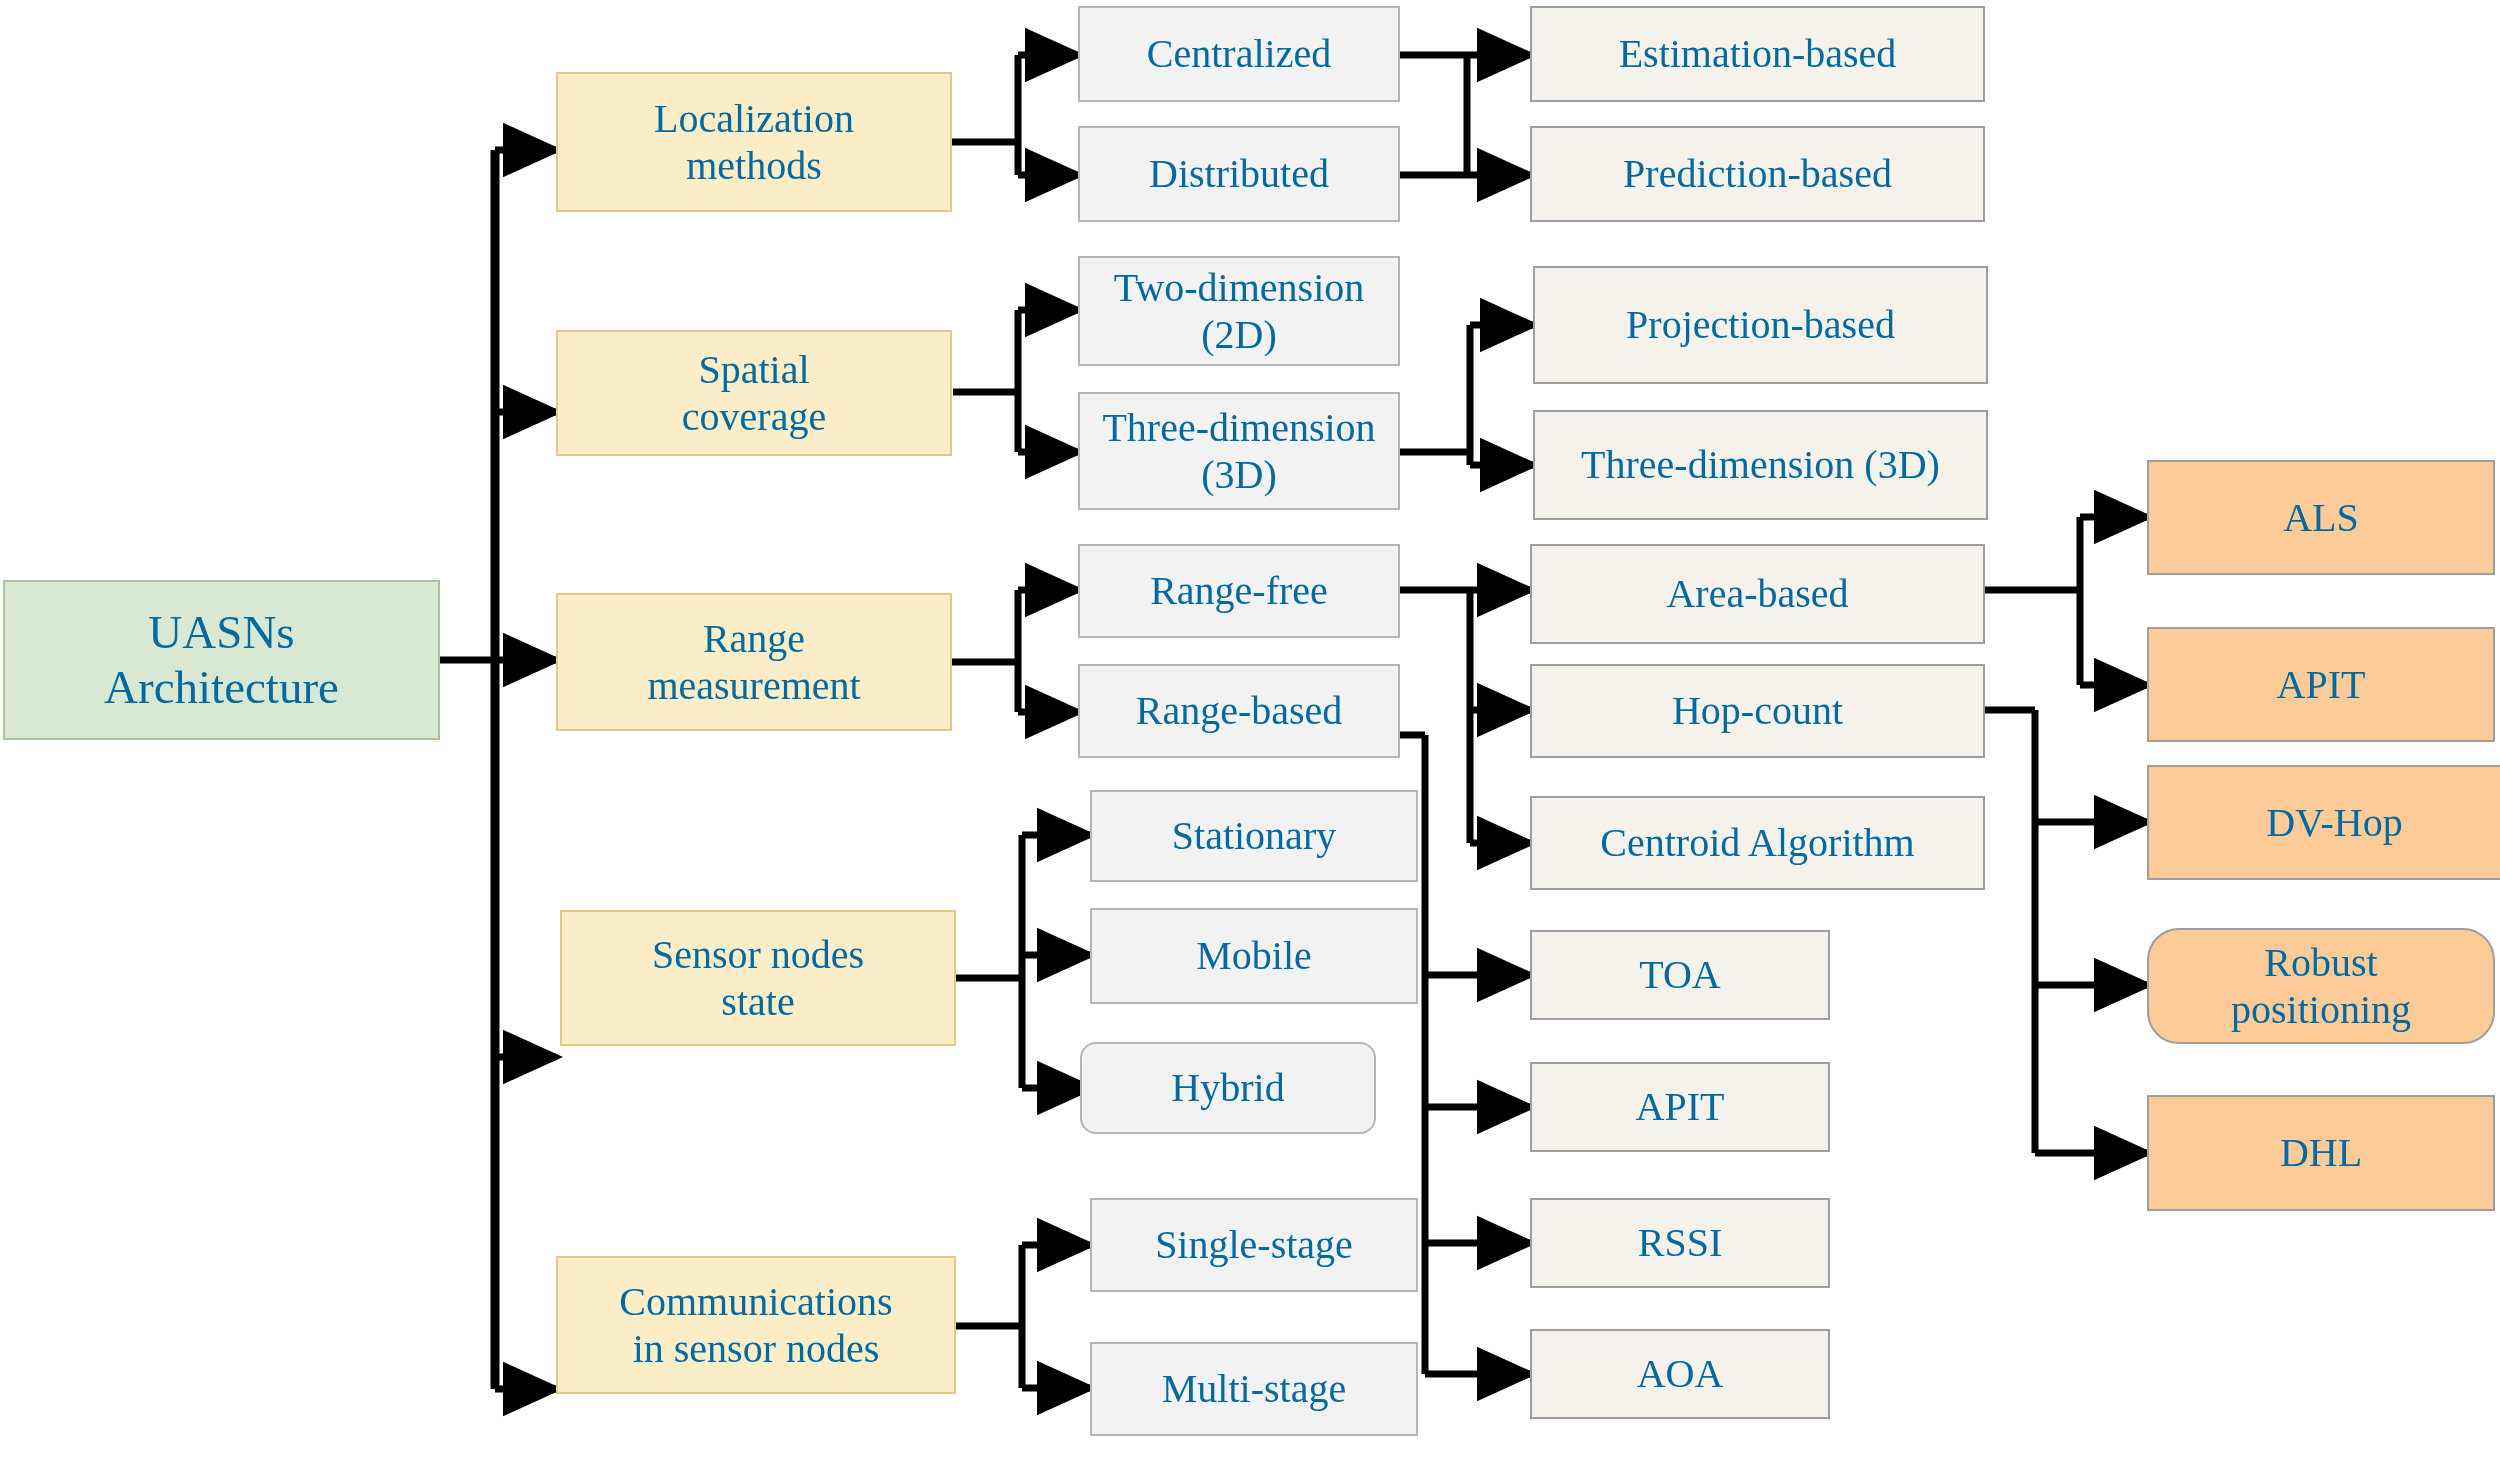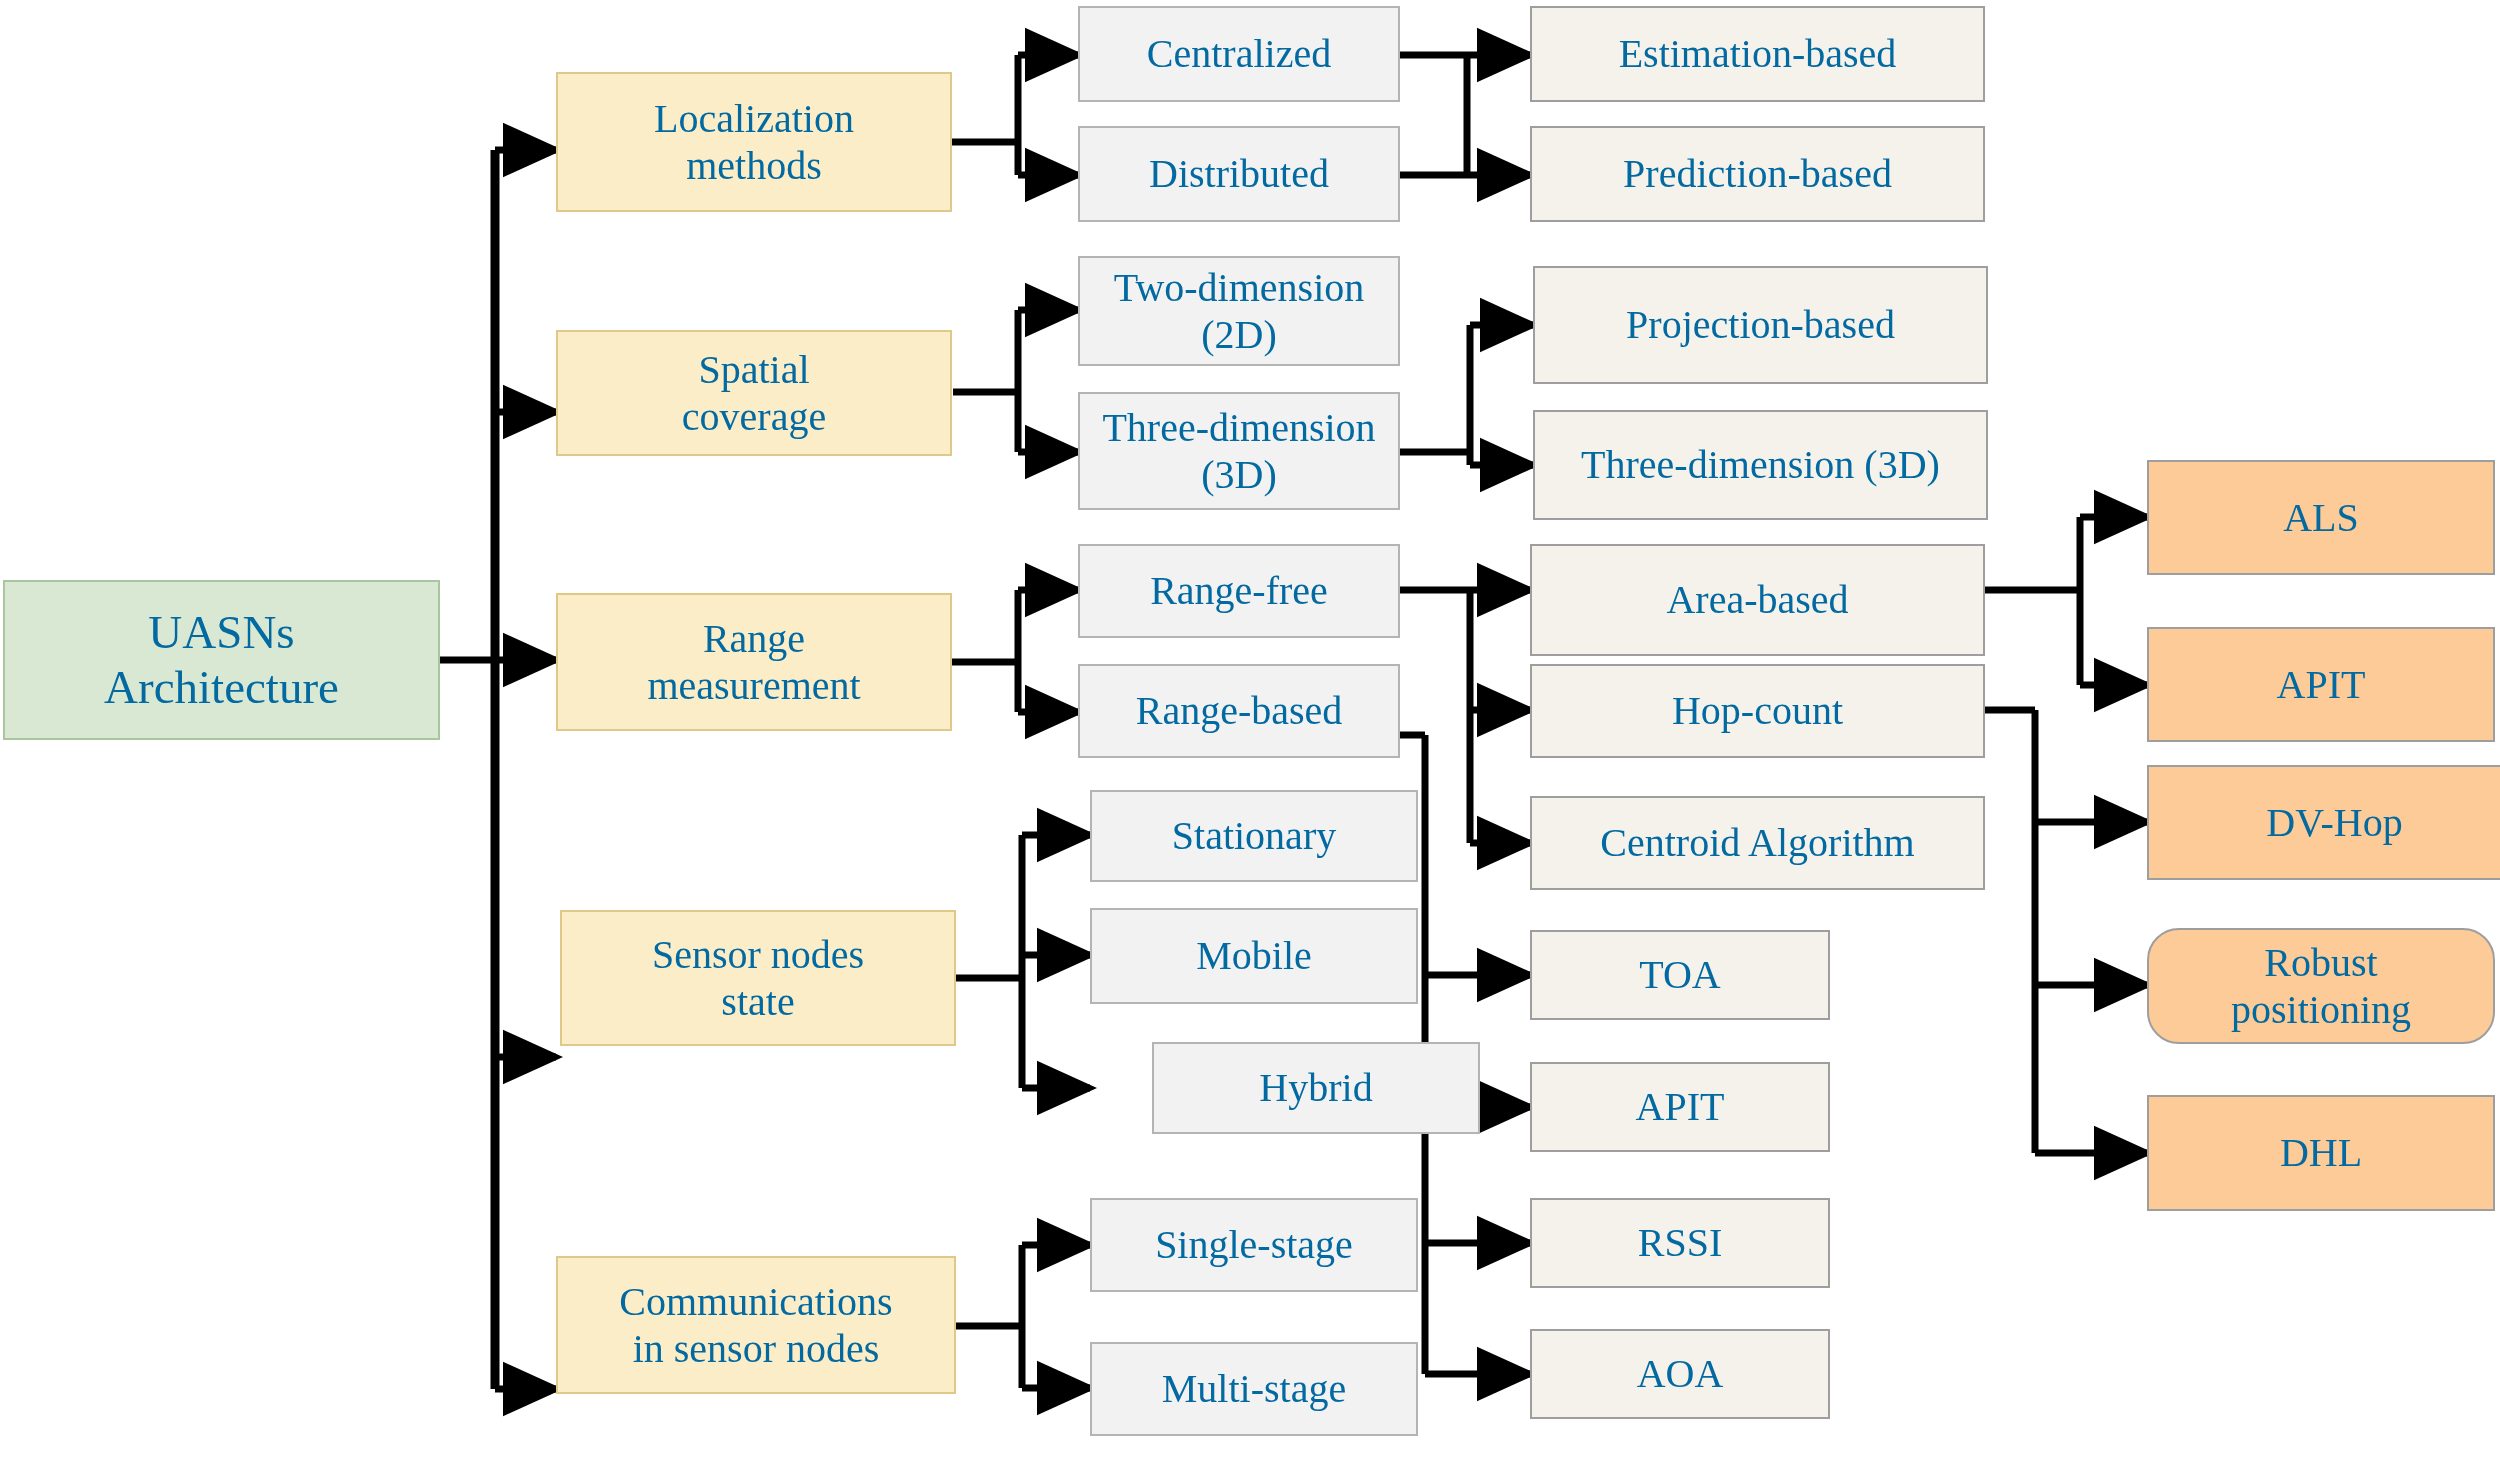--- a/index.html
+++ b/index.html
@@ -146,21 +146,21 @@
   </div>
   <div class="node lvl2" style="left:1078px;top:664px;width:322px;height:94px;">
     <span>Range-based</span>
   </div>
   <div class="node lvl2" style="left:1090px;top:790px;width:328px;height:92px;">
     <span>Stationary</span>
   </div>
   <div class="node lvl2" style="left:1090px;top:908px;width:328px;height:96px;">
     <span>Mobile</span>
   </div>
-  <div class="node lvl2" style="left:1152px;top:1042px;width:328px;height:92px;">
+  <div class="node lvl2" style="left:1080px;top:1042px;width:296px;height:92px;border-radius:16px;">
     <span>Hybrid</span>
   </div>
   <div class="node lvl2" style="left:1090px;top:1198px;width:328px;height:94px;">
     <span>Single-stage</span>
   </div>
   <div class="node lvl2" style="left:1090px;top:1342px;width:328px;height:94px;">
     <span>Multi-stage</span>
   </div>
 
   <div class="node lvl3" style="left:1530px;top:6px;width:455px;height:96px;">
@@ -168,21 +168,21 @@
   </div>
   <div class="node lvl3" style="left:1530px;top:126px;width:455px;height:96px;">
     <span>Prediction-based</span>
   </div>
   <div class="node lvl3" style="left:1533px;top:266px;width:455px;height:118px;">
     <span>Projection-based</span>
   </div>
   <div class="node lvl3" style="left:1533px;top:410px;width:455px;height:110px;">
     <span>Three-dimension (3D)</span>
   </div>
-  <div class="node lvl3" style="left:1530px;top:544px;width:455px;height:112px;">
+  <div class="node lvl3" style="left:1530px;top:544px;width:455px;height:100px;">
     <span>Area-based</span>
   </div>
   <div class="node lvl3" style="left:1530px;top:664px;width:455px;height:94px;">
     <span>Hop-count</span>
   </div>
   <div class="node lvl3" style="left:1530px;top:796px;width:455px;height:94px;">
     <span>Centroid Algorithm</span>
   </div>
   <div class="node lvl3" style="left:1530px;top:930px;width:300px;height:90px;">
     <span>TOA</span>

